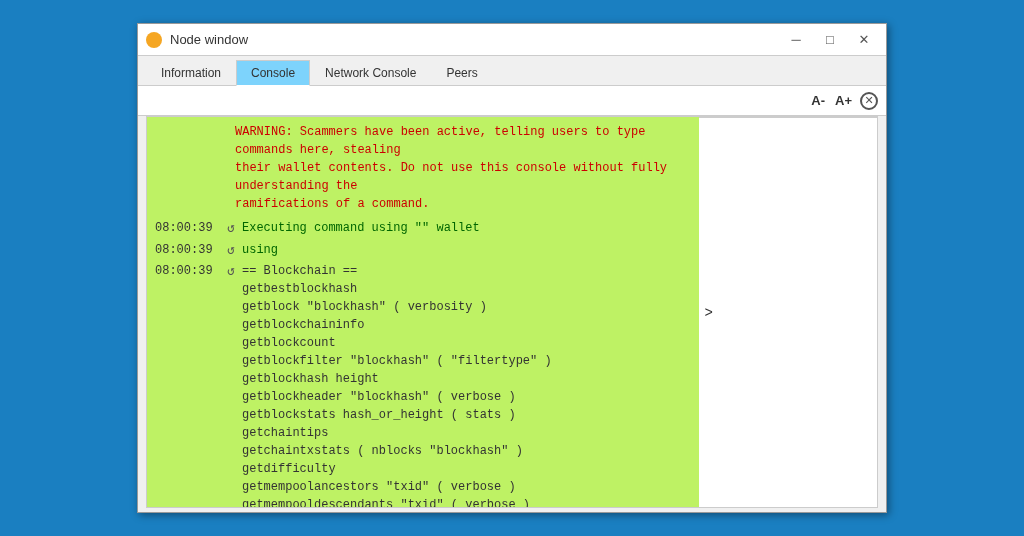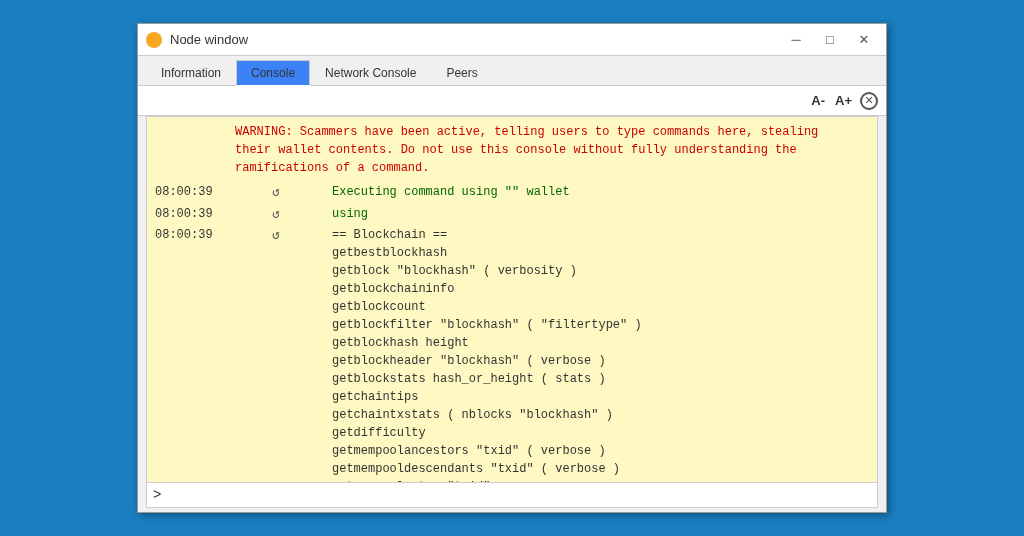--- a/index.html
+++ b/index.html
@@ -85,21 +85,21 @@
       cursor: pointer;
       background: transparent;
       color: #333;
       border-bottom: none;
       height: 26px;
       display: flex;
       align-items: center;
     }
 
     .tab.active {
-      background: #3b82f6;
+      background: #7dd3fc;
       border: 1px solid #ccc;
       border-bottom: 1px solid #ffffff;
       margin-bottom: -1px;
       z-index: 1;
       margin-top: 26px;
     }
 
     .toolbar {
       background: #ffffff;
       border-bottom: 1px solid #ccc;
@@ -130,25 +130,25 @@
       display: flex;
       align-items: center;
       justify-content: center;
       font-size: 11px;
       color: #555;
       cursor: pointer;
     }
 
     .console-area {
       flex: 1;
-      background: #fef9c3;
+      background: #bef264;
       border: 1px solid #ccc;
       margin: 0 8px 4px 8px;
       display: flex;
-      flex-direction: column;
+      flex-direction: row;
       overflow: hidden;
     }
 
     .console-output {
       flex: 1;
       overflow-y: auto;
       padding: 6px 8px;
       font-family: 'Courier New', Courier, monospace;
       font-size: 12px;
       line-height: 1.5;
@@ -157,21 +157,20 @@
     .warning-block {
       color: #cc0000;
       margin-bottom: 6px;
       padding-left: 80px;
     }
 
     .log-line {
       display: flex;
       align-items: flex-start;
       margin-bottom: 2px;
-      gap: 45px;
     }
 
     .timestamp {
       color: #333;
       min-width: 65px;
       font-size: 12px;
     }
 
     .log-icon {
       min-width: 22px;

